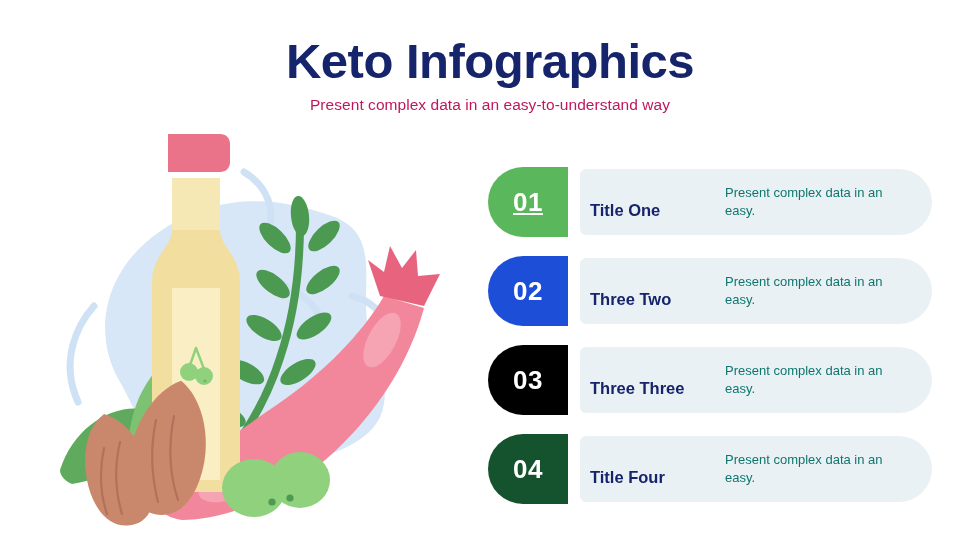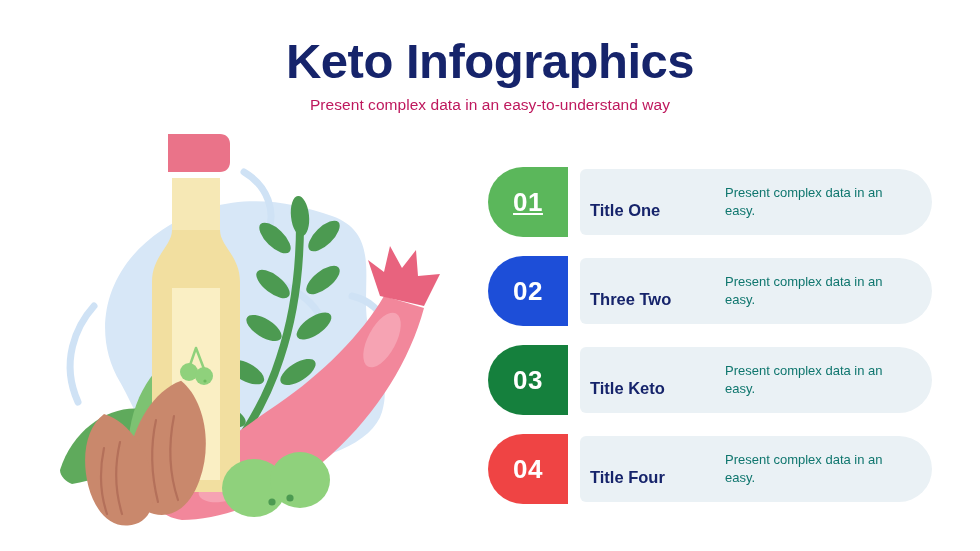--- a/index.html
+++ b/index.html
@@ -215,29 +215,29 @@
     <div class="step-panel" style="background: rgb(234, 241, 245);"></div>
     <div class="step-badge" style="background: #1d4ed8;">02</div>
     <div class="step-text">
       <div class="step-title">Three Two</div>
       <div class="step-desc">Present complex data in an easy.</div>
     </div>
   </div>
 
   <div class="step-row">
     <div class="step-panel" style="background: rgb(234, 241, 245);"></div>
-    <div class="step-badge" style="background: #15803d;">03</div>
-    <div class="step-text">
-      <div class="step-title">Title Keto</div>
-      <div class="step-desc">Present complex data in an easy.</div>
-    </div>
-  </div>
-
-  <div class="step-row">
-    <div class="step-panel" style="background: rgb(234, 241, 245);"></div>
-    <div class="step-badge" style="background: #ef4444;">04</div>
+    <div class="step-badge" style="background: #000000;">03</div>
+    <div class="step-text">
+      <div class="step-title">Three Three</div>
+      <div class="step-desc">Present complex data in an easy.</div>
+    </div>
+  </div>
+
+  <div class="step-row">
+    <div class="step-panel" style="background: rgb(234, 241, 245);"></div>
+    <div class="step-badge" style="background: #14532d;">04</div>
     <div class="step-text">
       <div class="step-title">Title Four</div>
       <div class="step-desc">Present complex data in an easy.</div>
     </div>
   </div>
 
 </div>
 
 </body></html>

